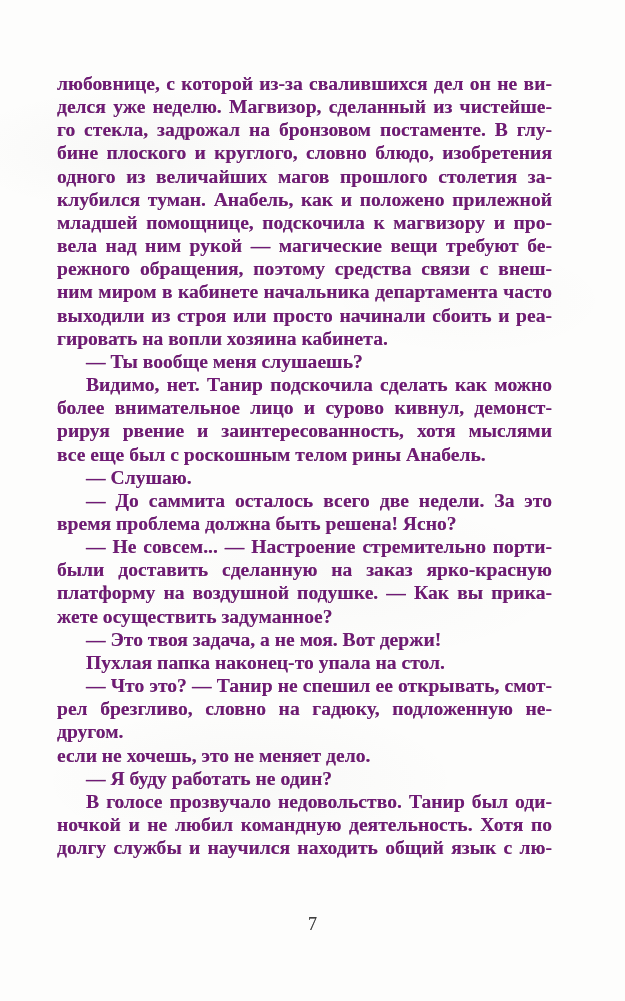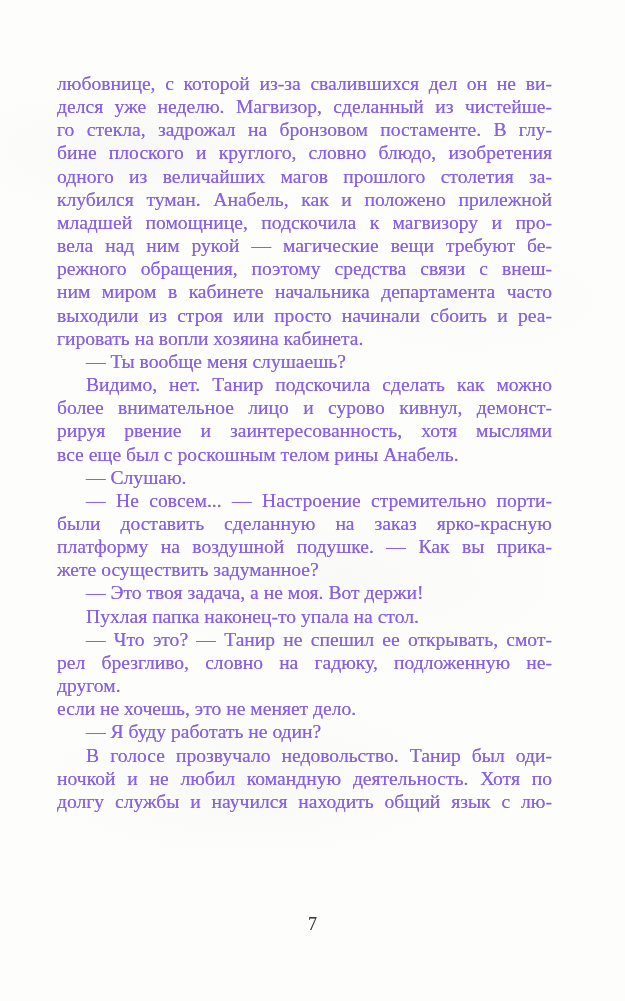--- a/index.html
+++ b/index.html
@@ -28,25 +28,26 @@
   }
   .text-block {
     position: absolute;
     left: 57px;
     top: 72px;
     width: 495px;
   }
   .line {
     font-size: 19.6px;
     line-height: 23.15px;
-    color: #8b5cf6;
+    color: #701a75;
     text-align: justify;
     text-align-last: justify;
     text-shadow: 0 0 0.6px rgba(62,62,62,0.55);
     white-space: normal;
+    font-weight: bold;
   }
   .line.last {
     text-align-last: left;
   }
   .line.indent {
     text-indent: 29px;
   }
   .page-number {
     position: absolute;
     top: 913px;
@@ -85,20 +86,24 @@
       <div class="paragraph">
         <div class="line indent">Видимо, нет. Танир подскочила сделать как можно</div>
         <div class="line">более внимательное лицо и сурово кивнул, демонст-</div>
         <div class="line">рируя рвение и заинтересованность, хотя мыслями</div>
         <div class="line last">все еще был с роскошным телом рины Анабель.</div>
       </div>
       <div class="paragraph">
         <div class="line indent last">— Слушаю.</div>
       </div>
       <div class="paragraph">
+        <div class="line indent">— До саммита осталось всего две недели. За это</div>
+        <div class="line last">время проблема должна быть решена! Ясно?</div>
+      </div>
+      <div class="paragraph">
         <div class="line indent">— Не совсем... — Настроение стремительно порти-</div>
         <div class="line">были доставить сделанную на заказ ярко-красную</div>
         <div class="line">платформу на воздушной подушке. — Как вы прика-</div>
         <div class="line last">жете осуществить задуманное?</div>
       </div>
       <div class="paragraph">
         <div class="line indent last">— Это твоя задача, а не моя. Вот держи!</div>
       </div>
       <div class="paragraph">
         <div class="line indent last">Пухлая папка наконец-то упала на стол.</div>

